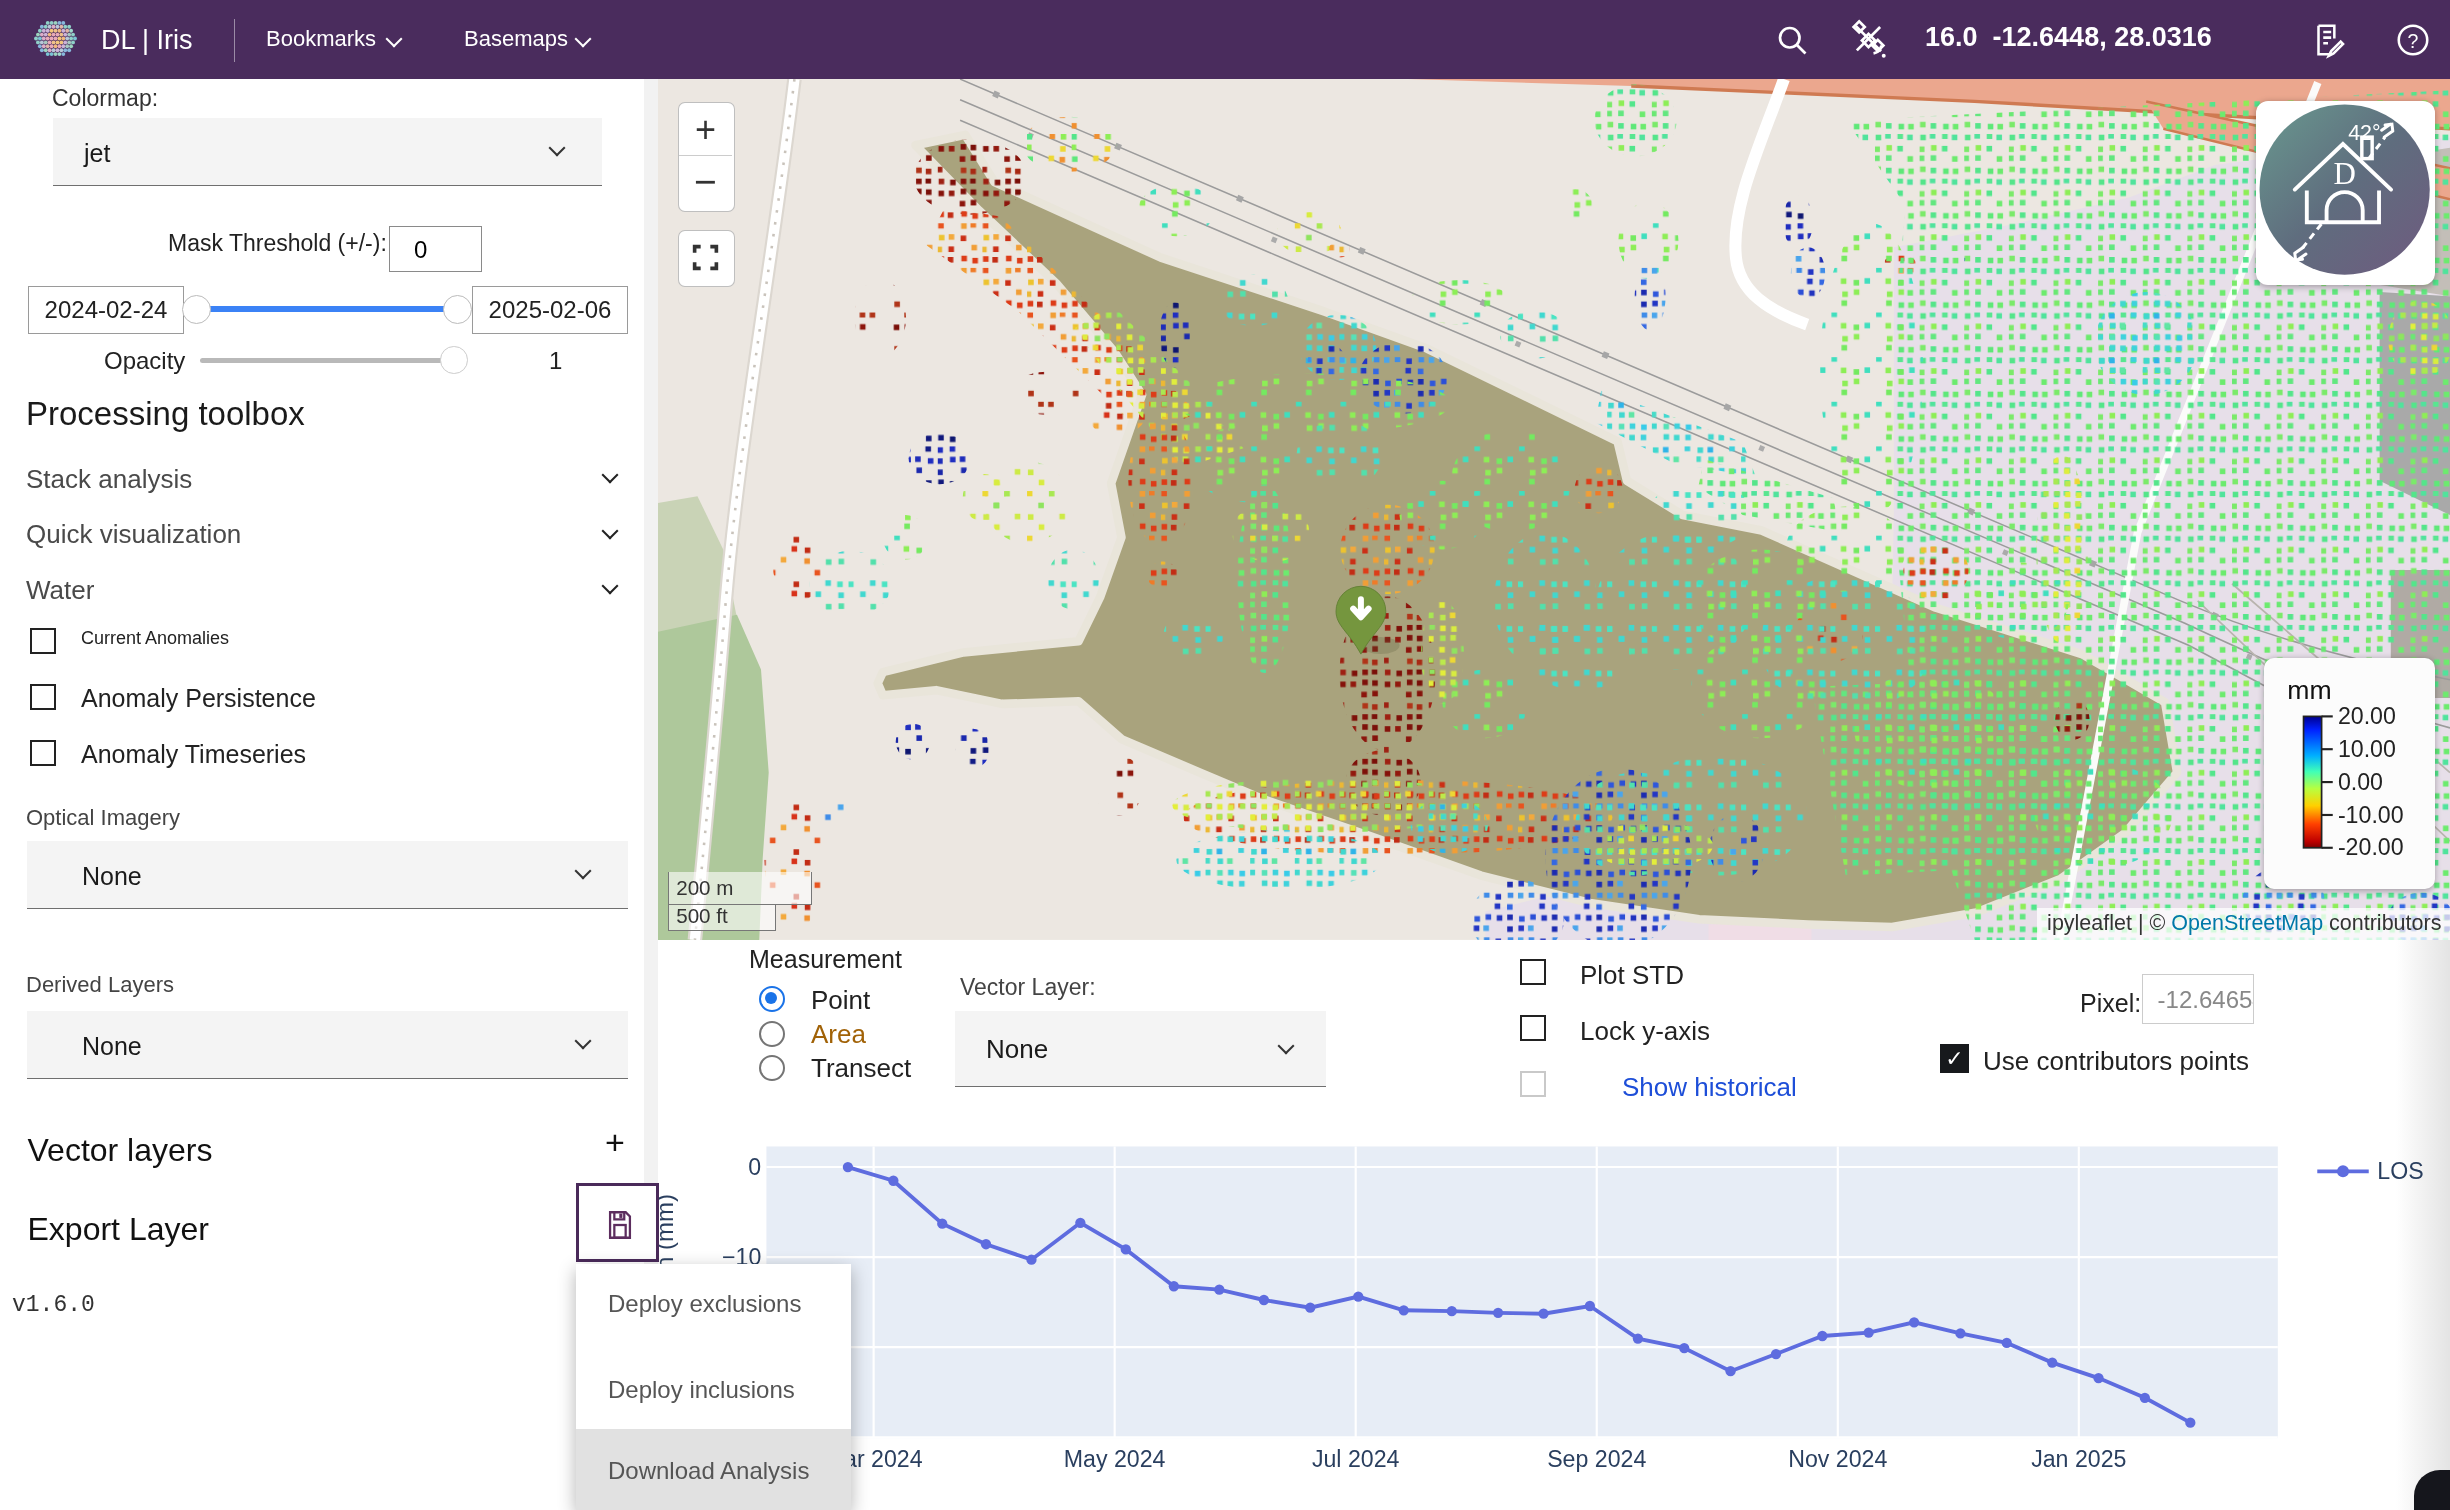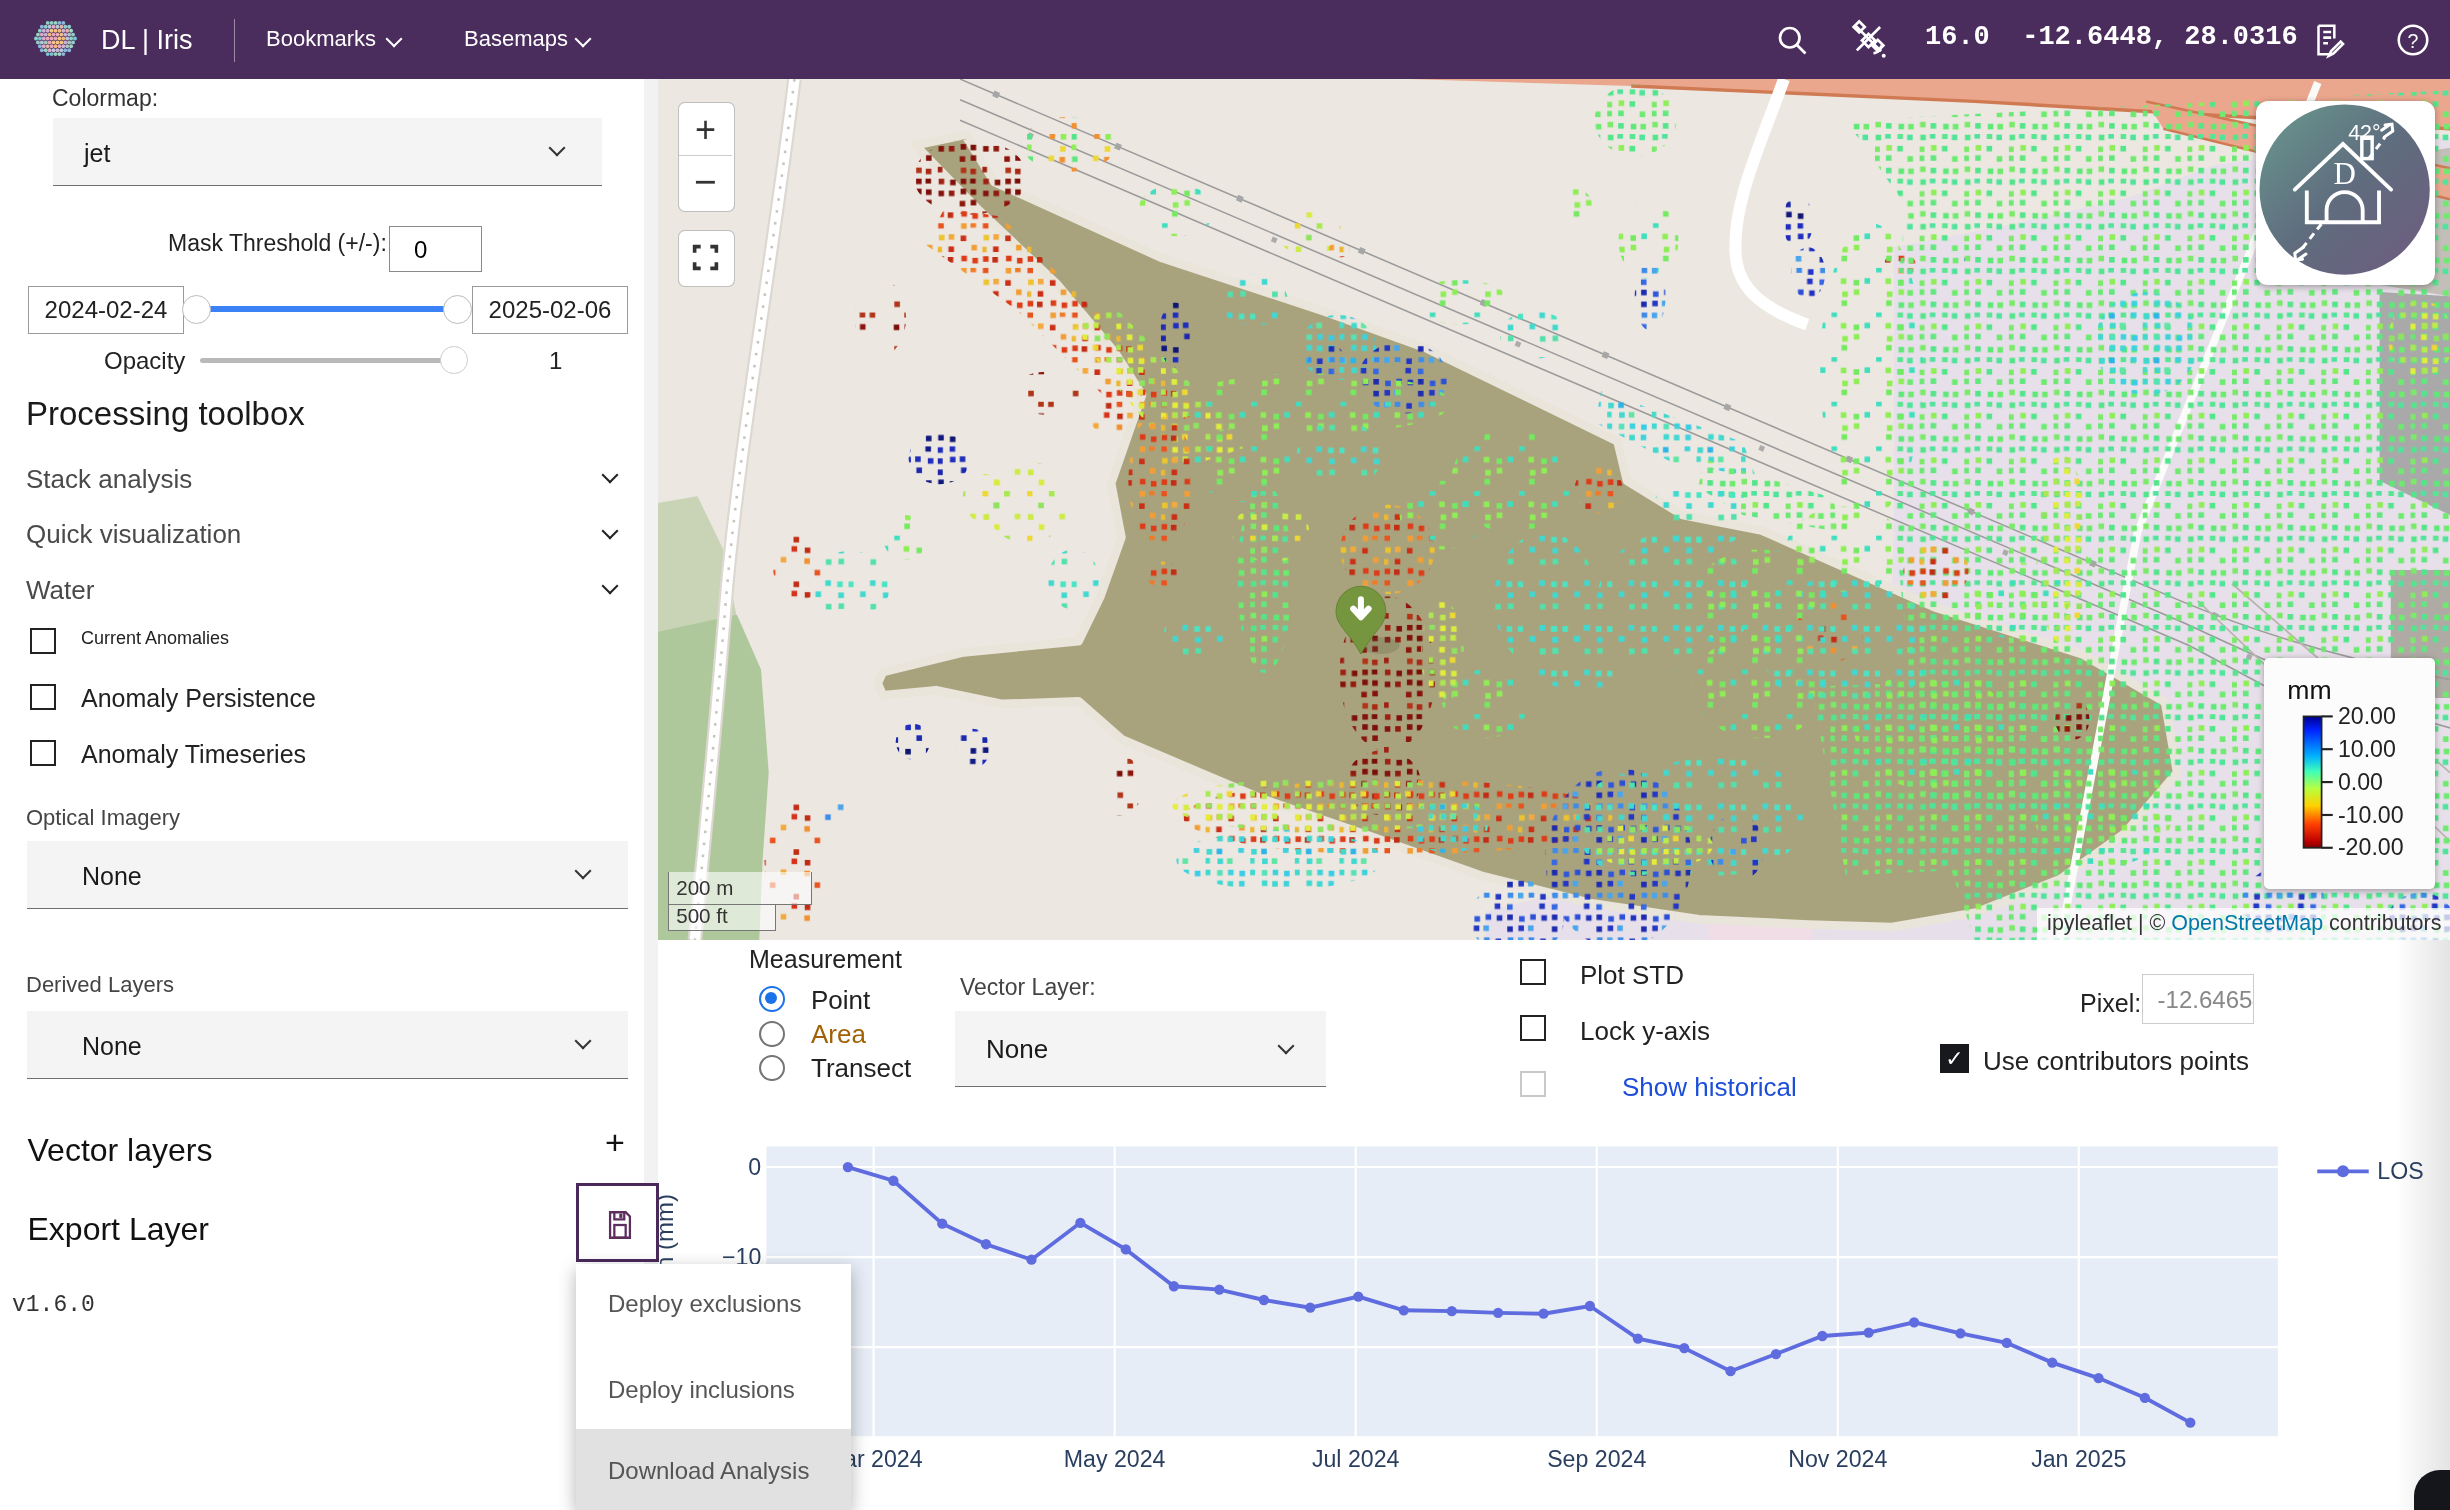--- a/index.html
+++ b/index.html
@@ -92,21 +92,21 @@
       <g stroke="#fff" stroke-width="1.5" fill="none">
         <path d="M5 4 L19 18"></path>
         <path d="M18.5 4.5 L5.5 17.5"></path>
         <rect x="9.4" y="9.4" width="5.2" height="5.2" transform="rotate(45 12 12)"></rect>
         <rect x="4.6" y="2.2" width="4.4" height="4.4" transform="rotate(45 6.8 4.4)"></rect>
         <rect x="15" y="12.6" width="4.4" height="4.4" transform="rotate(45 17.2 14.8)"></rect>
         <path d="M14.8 19.2 a5.5 5.5 0 0 0 4.4-4.4"></path>
       </g>
       <circle cx="20.5" cy="20.5" r="1.1" fill="#fff"></circle>
     </svg>
-    <div class="a" style="left:1925px;top:22px;font-family:Liberation Mono, monospace;font-size:27px;font-weight:bold;color:#fff">16.0&nbsp;&nbsp;-12.6448, 28.0316</div>
+    <div class="a" style="left:1925px;top:22px;font-family:Liberation Sans, sans-serif;font-size:27px;font-weight:bold;color:#fff">16.0&nbsp;&nbsp;-12.6448, 28.0316</div>
     <svg class="a" style="left:2309px;top:20.6px" width="38" height="38" viewBox="0 0 24 24">
       <g stroke="#fff" stroke-width="1.6" fill="none">
         <path d="M6 3 h10 v8 M6 3 v18 h7"></path>
         <path d="M9 7 h5 M9 10.5 h5 M9 14 h3"></path>
         <path d="M20 13 l-6 6 -1.5 3 3-1.5 6-6 z"></path>
       </g>
     </svg>
     <svg class="a" style="left:2395px;top:22px" width="36" height="36" viewBox="0 0 24 24">
       <circle cx="12" cy="12" r="9.5" stroke="#fff" stroke-width="1.7" fill="none"></circle>
       <text x="12" y="17" font-size="13" fill="#fff" text-anchor="middle" font-family="Liberation Sans">?</text>
@@ -501,21 +501,21 @@
         <path d="M146,34 l10,-7 m-7,15 l10,-7 M150,28 l8,-1 1,8" stroke="#fff" stroke-width="3.5" fill="none" stroke-linecap="round"></path>
         <path d="M76,143 L54,171" stroke="#fff" stroke-width="3.5" stroke-dasharray="8 6" fill="none"></path>
         <path d="M58,178 l-10,7 m7,-15 l-10,7 M54,184 l-8,1 -1,-8" stroke="#fff" stroke-width="3.5" fill="none" stroke-linecap="round"></path>
         <path d="M59,104 L59,141 L143,141 L143,104" stroke="#fff" stroke-width="4.5" fill="none"></path>
         <path d="M45,103 L101,50 L157,103" stroke="#fff" stroke-width="4.5" fill="none" stroke-linecap="round"></path>
         <rect x="123" y="42" width="12" height="25" stroke="#fff" stroke-width="4" fill="none"></rect>
         <path d="M82,141 L82,127 a21,21 0 0 1 42,0 L124,141" stroke="#fff" stroke-width="4.5" fill="none"></path>
         <text x="103" y="97" font-family="Liberation Serif, serif" font-size="36" fill="#fff" text-anchor="middle">D</text>
         <text x="126" y="45" font-family="Liberation Sans, sans-serif" font-size="25" fill="#fff" text-anchor="middle">42°</text>
       </svg></div>
-    <div class="a" style="left:1606px;top:579px;width:171px;height:231px;background:#fcfcfc;border-radius:5px;box-shadow:0 1.7px 6.9px rgba(0,0,0,0.3)"><svg width="171" height="231" viewBox="0 0 199 269">
+    <div class="a" style="left:1606px;top:579px;width:171px;height:231px;background:#fcfcfc;border-radius:10px;box-shadow:0 1.7px 6.9px rgba(0,0,0,0.3)"><svg width="171" height="231" viewBox="0 0 199 269">
         <defs>
           <linearGradient id="jetv" x1="0" y1="0" x2="0" y2="1">
             <stop offset="0" stop-color="#00008f"></stop>
             <stop offset="0.1" stop-color="#0020ff"></stop>
             <stop offset="0.3" stop-color="#00b0ff"></stop>
             <stop offset="0.42" stop-color="#40ffb7"></stop>
             <stop offset="0.55" stop-color="#b7ff40"></stop>
             <stop offset="0.68" stop-color="#ffd000"></stop>
             <stop offset="0.82" stop-color="#ff4000"></stop>
             <stop offset="0.95" stop-color="#bf0000"></stop>

